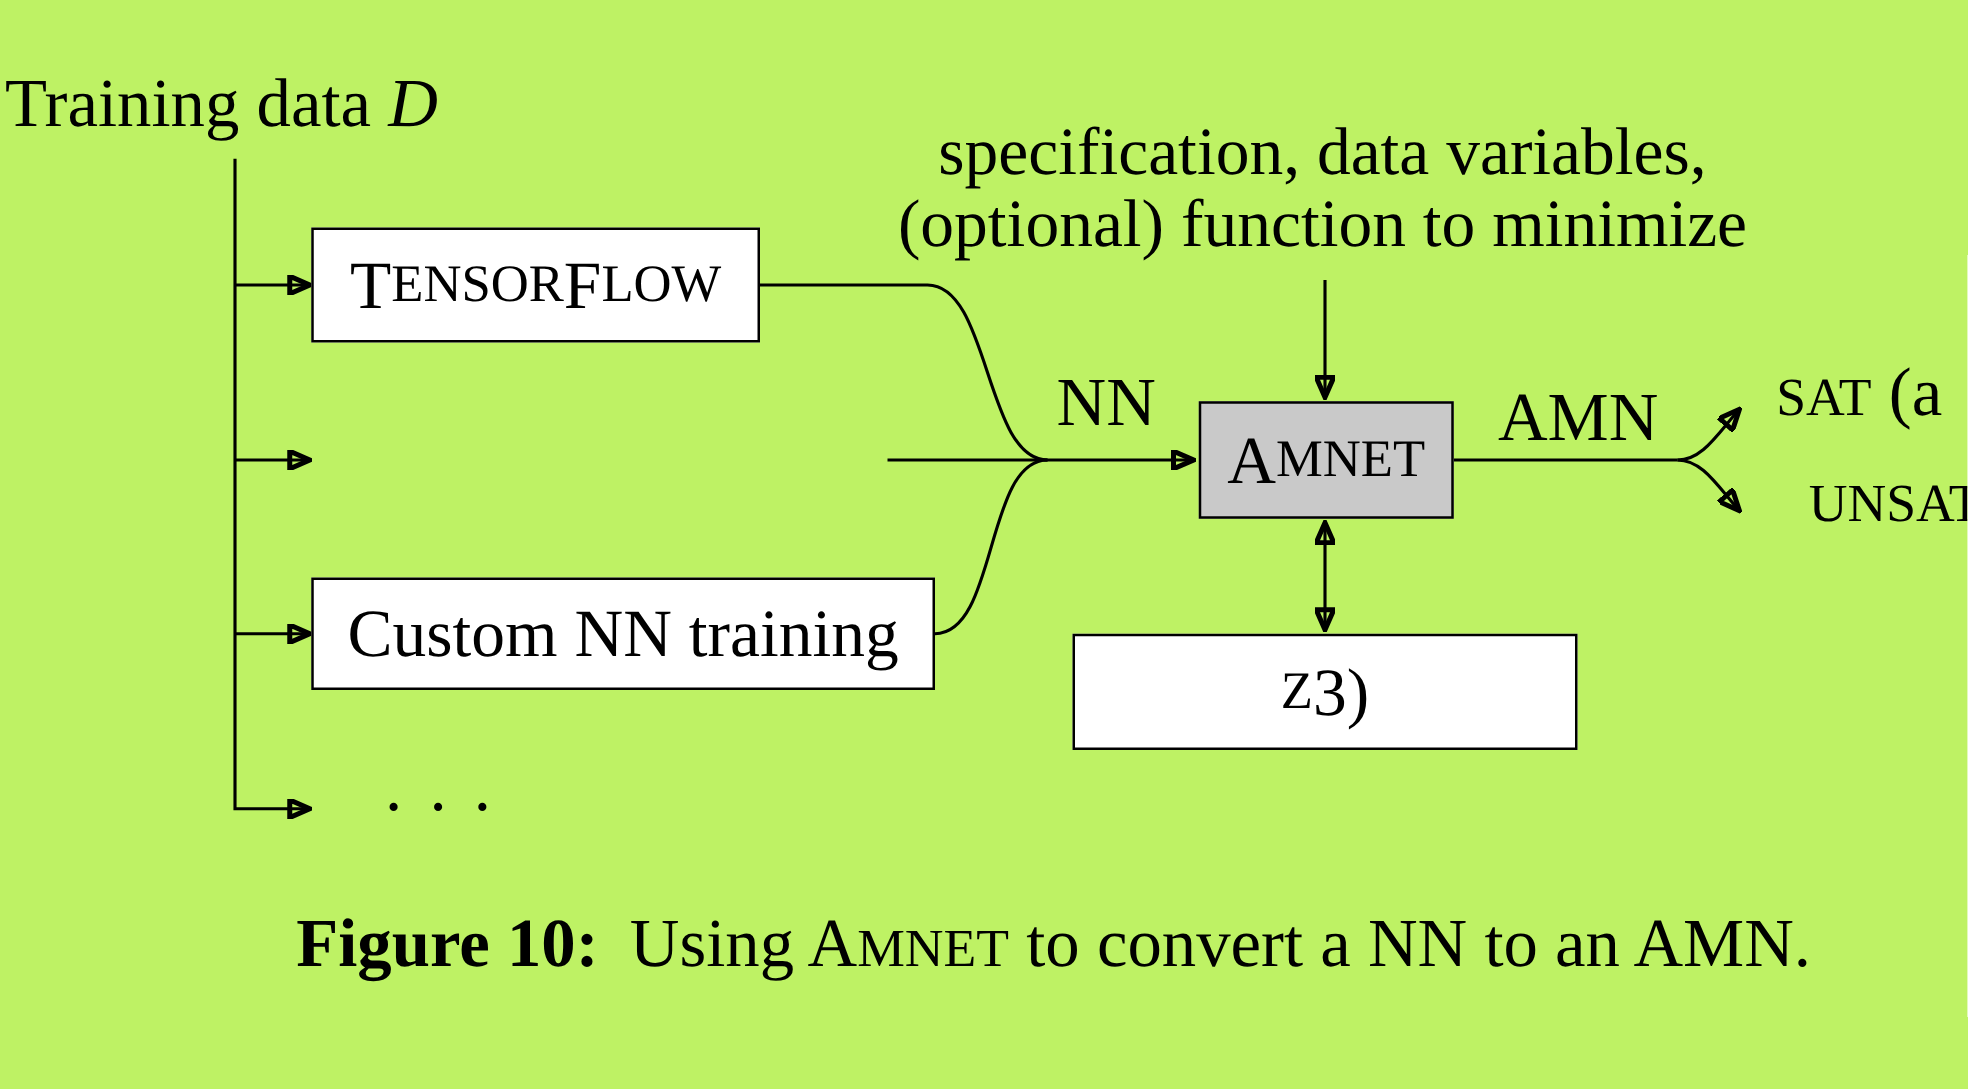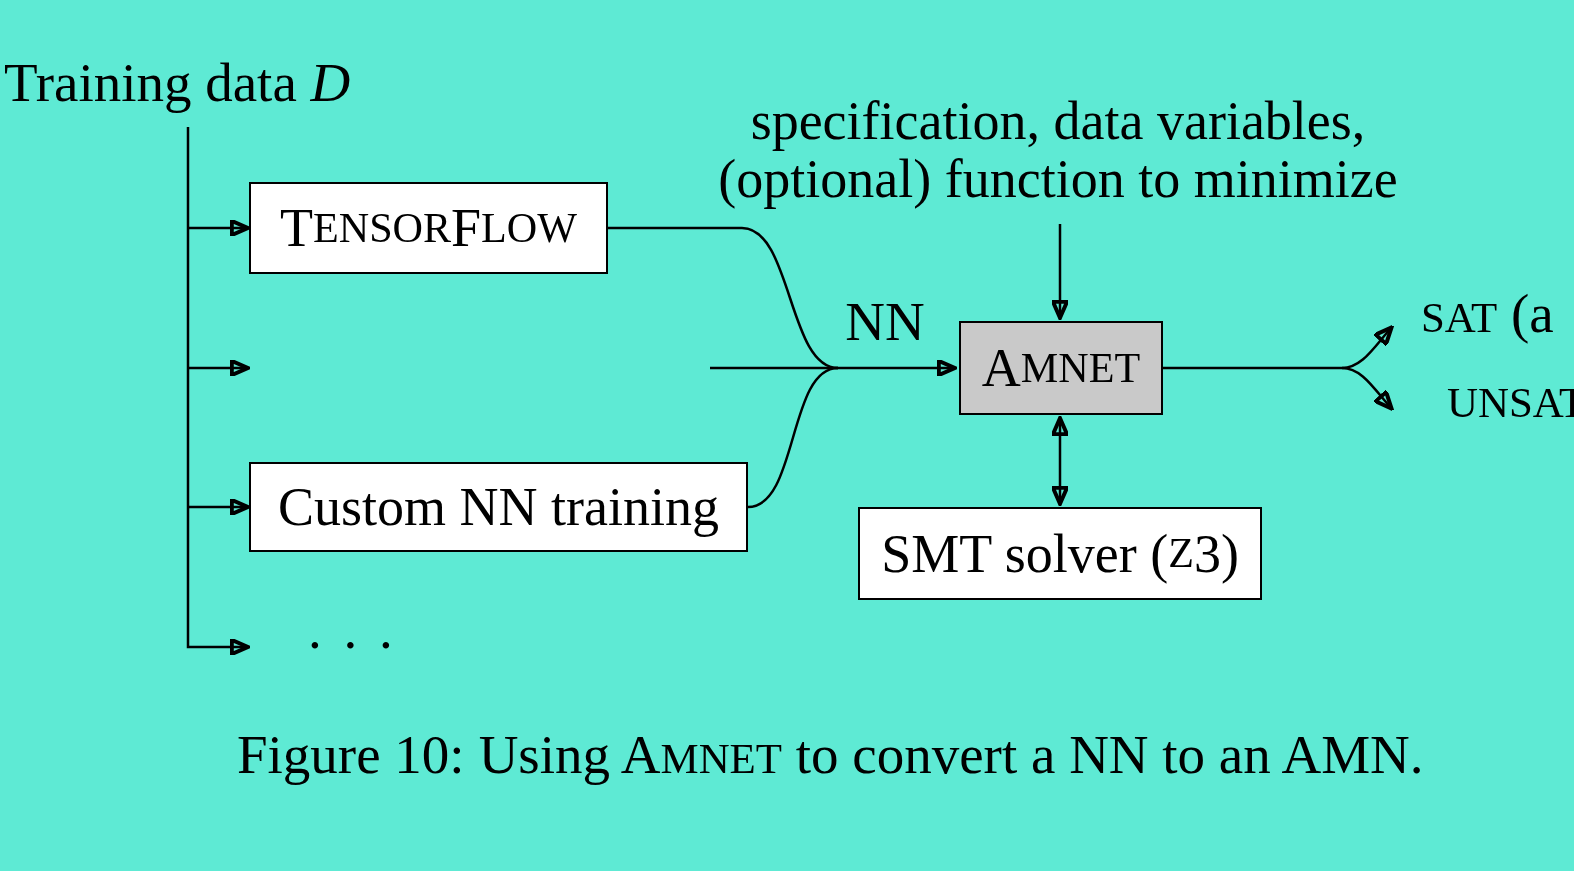--- a/index.html
+++ b/index.html
@@ -5,21 +5,21 @@
   html, body {
     margin: 0;
     padding: 0;
     background: #ffffff;
   }
   #canvas {
     position: relative;
     width: 1574px;
     height: 871px;
     overflow: hidden;
-    background: #5eead4;
+    background: #bef264;
     font-family: "Liberation Serif", "DejaVu Serif", serif;
     color: #000000;
   }
   #edges {
     position: absolute;
     left: 0;
     top: 0;
     width: 1574px;
     height: 871px;
   }
@@ -70,22 +70,22 @@
   }
   .caption {
     position: absolute;
     left: 237px;
     top: 727px;
     font-size: 55px;
     line-height: 1;
     white-space: nowrap;
   }
   .caption .bold {
-    font-weight: normal;
-    margin-right: 14px;
+    font-weight: bold;
+    margin-right: 25px;
   }
   .ellipsis {
     position: absolute;
     left: 308px;
     top: 602px;
     font-size: 55px;
     line-height: 1;
     letter-spacing: 4px;
   }
 </style>
@@ -139,26 +139,26 @@
 
   <div class="ellipsis">. . .</div>
 
   <div class="lbl centered" style="left:840px; top:294px; width:90px;">NN</div>
 
   <div class="box box-amnet" style="left:959px; top:321px; width:204px; height:94px;">
       <span>A</span>
       <span class="sc">MNET</span>
     </div>
 
+  <div class="lbl centered" style="left:1190px; top:306px; width:145px;">AMN</div>
 
   <div class="lbl" style="left:1421px; top:286px;"><span class="sc">SAT</span><span> (a</span></div>
 
   <div class="lbl" style="left:1411px; top:371px;margin-left:36px;"><span class="sc">UNSAT</span></div>
 
   <div class="box" style="left:858px; top:507px; width:404px; height:93px;">
-      <span>SMT solver (</span>
       <span class="sc">Z</span>
       <span>3)</span>
     </div>
 
   <div class="caption"><span class="bold">Figure 10:</span><span>Using </span><span>A</span><span class="sc">MNET</span><span> to convert a NN to an AMN.</span></div>
 
 </div>
 
 </body></html>

